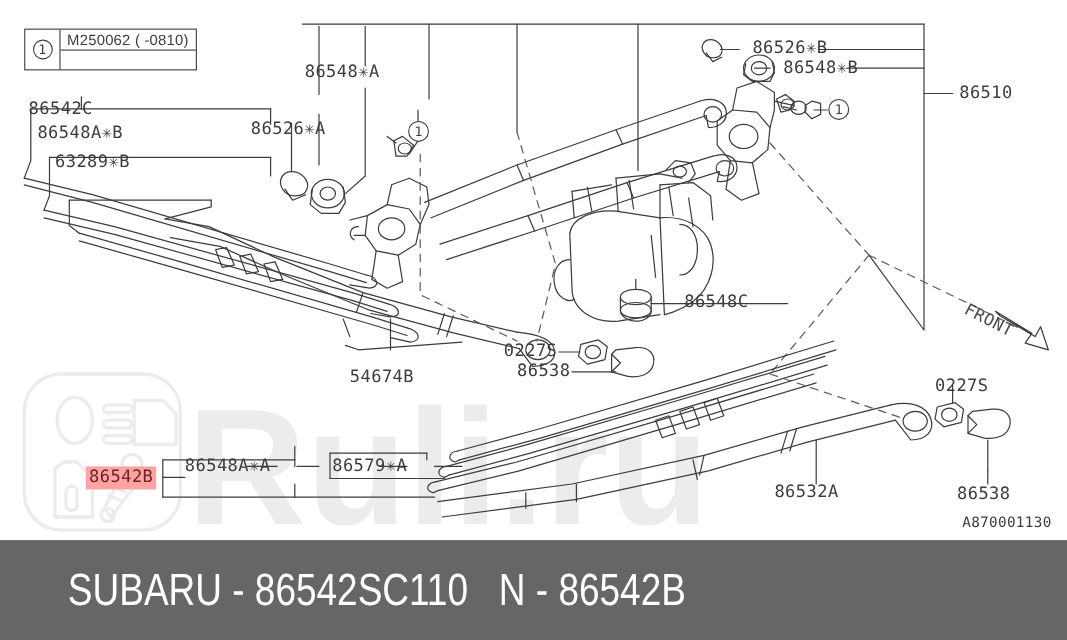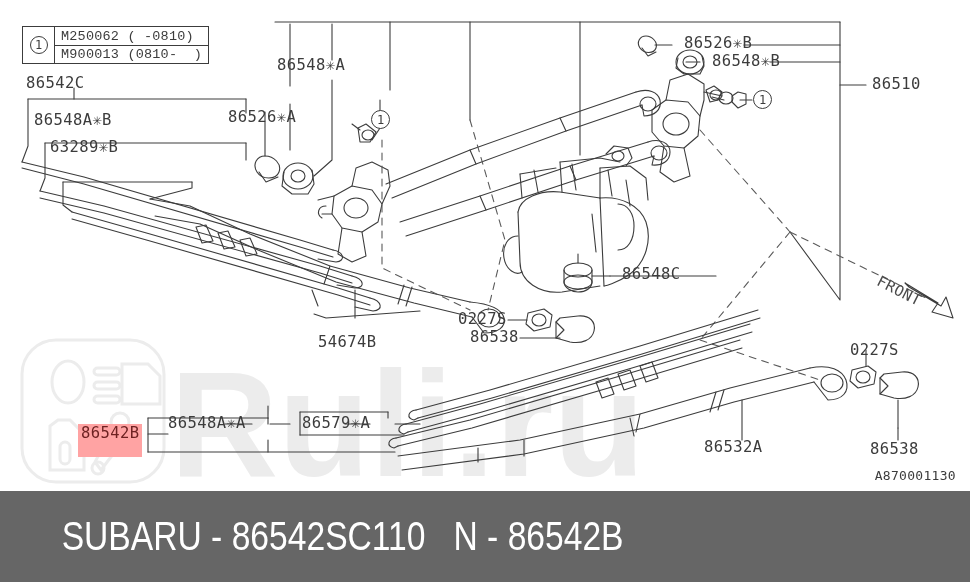--- a/index.html
+++ b/index.html
@@ -46,21 +46,21 @@
     font-family: "DejaVu Sans Mono", monospace;
     font-size: 15.5px;
     color: #3c3c3c;
     white-space: nowrap;
     letter-spacing: 0.4px;
     line-height: 1;
   }
   .lbl.hl {
     background: #ffa3a3;
     color: #6e2222;
-    padding: 2px 3px 15px 3px;
+    padding: 2px 3px 3px 3px;
   }
   
   #legend-box {
     position: absolute;
     left: 22px;
     top: 26px;
     border: 1.6px solid #3c3c3c;
     background: #ffffff;
     display: flex;
     align-items: stretch;
@@ -87,21 +87,21 @@
     font-size: 12px;
     color: #3c3c3c;
     box-sizing: border-box;
   }
   #legend-rows {
     display: flex;
     flex-direction: column;
     justify-content: stretch;
   }
   .legend-row {
-    font-family: Liberation Mono, monospace;
+    font-family: Liberation Sans, sans-serif;
     font-size: 13.5px;
     color: #3c3c3c;
     padding: 0 6px;
     height: 17px;
     display: flex;
     align-items: center;
     white-space: pre;
     letter-spacing: 0.2px;
   }
   .legend-row.top {
@@ -411,28 +411,27 @@
         <path d="M905 283 L938 303 L932 312 L953 318 L946 297 L941 306 L909 287 Z" fill="#ffffff"></path>
       </g>
     </svg>
 
     <div id="legend-box">
       <div id="legend-marker-cell">
         <div class="circle-num">1</div>
       </div>
       <div id="legend-rows">
         <div class="legend-row top">M250062 ( -0810)</div>
-        <div class="legend-row">M900013 (0810-  )</div>
       </div>
     </div>
 
     <div class="callout-circle" style="left:371px; top:110px;">1</div>
     <div class="callout-circle" style="left:753px; top:90px;">1</div>
 
-    <div class="lbl" style="left:26px;  top:76px;">86542C</div>
+    <div class="lbl" style="left:26px;  top:92px;">86542C</div>
     <div class="lbl" style="left:34px;  top:113px;">86548A✳B</div>
     <div class="lbl" style="left:50px;  top:140px;">63289✳B</div>
 
     <div class="lbl" style="left:277px; top:58px;">86548✳A</div>
     <div class="lbl" style="left:228px; top:110px;">86526✳A</div>
 
     <div class="lbl" style="left:684px; top:36px;">86526✳B</div>
     <div class="lbl" style="left:712px; top:54px;">86548✳B</div>
     <div class="lbl" style="left:872px; top:77px;">86510</div>
 

